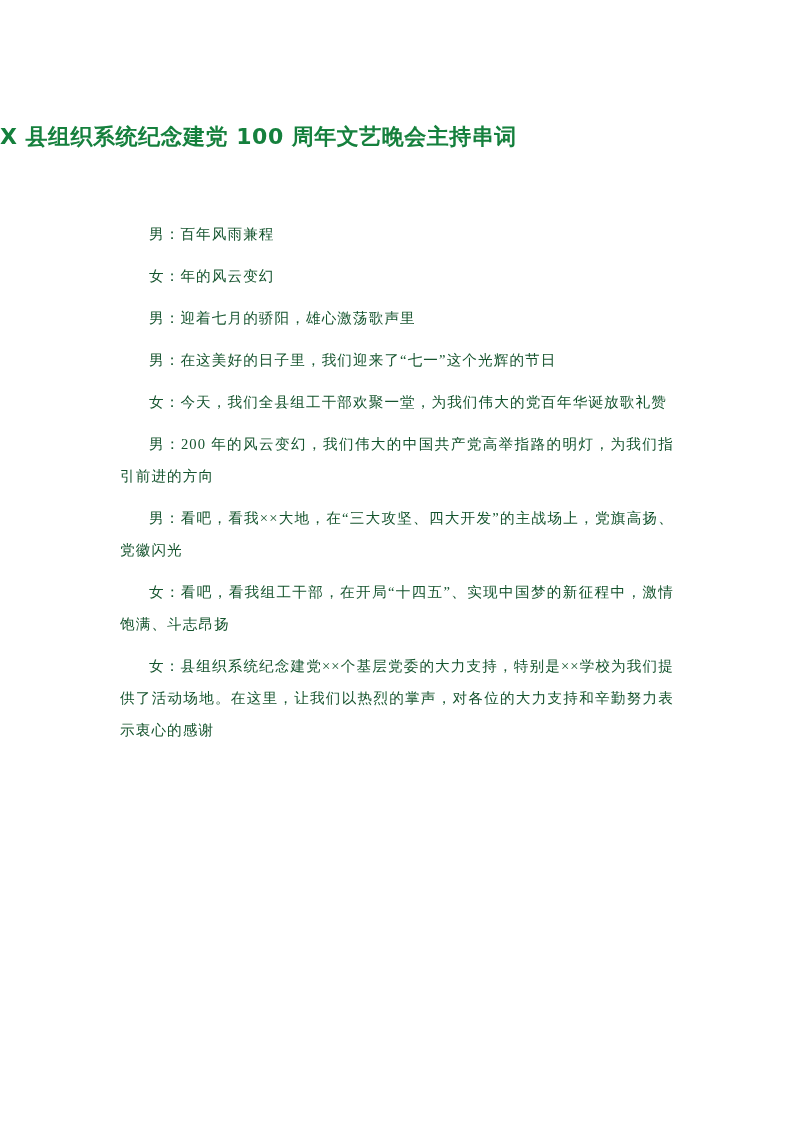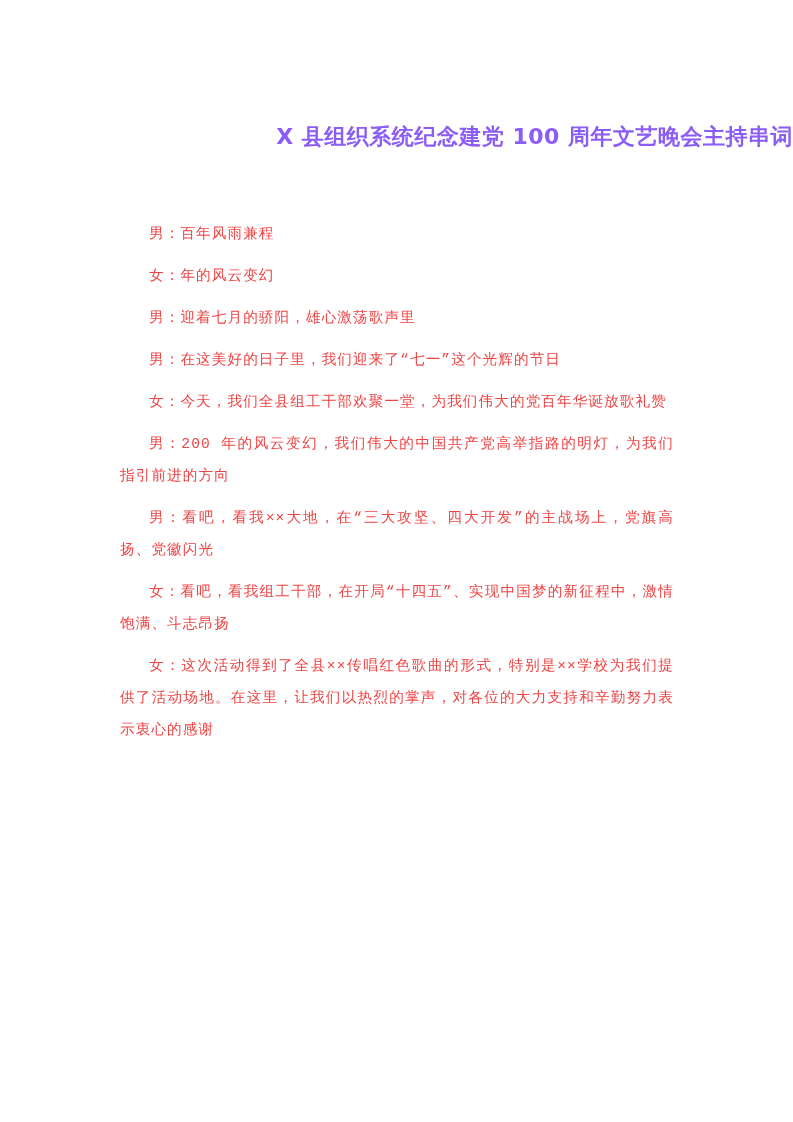--- a/index.html
+++ b/index.html
@@ -1,36 +1,36 @@
 <!DOCTYPE html>
 <html><head>
 <meta charset="utf-8">
 <style>
   html, body { margin: 0; padding: 0; background: #ffffff; }
   body { width: 793px; height: 1122px; position: relative; overflow: hidden; }
   .title {
     position: absolute; left: 0; width: 793px; top: 122px; margin: 0;
-    text-align: right; font-family: "DejaVu Sans", sans-serif;
-    font-weight: bold; font-size: 22px; color: #8b5cf6; letter-spacing: 0.5px;
+    text-align: left; font-family: "DejaVu Sans", sans-serif;
+    font-weight: bold; font-size: 22px; color: #15803d; letter-spacing: 0.5px;
   }
   .body { position: absolute; left: 120px; top: 218px; width: 554px; }
   .para {
-    margin: 0 0 10px 0; font-family: Liberation Mono, monospace;
-    font-size: 14.6px; line-height: 32px; color: #ef4444;
+    margin: 0 0 10px 0; font-family: Liberation Serif, serif;
+    font-size: 14.6px; line-height: 32px; color: #14532d;
     text-indent: 29px; text-align: justify; letter-spacing: 1.1px;
   }
 </style>
 </head>
 <body>
 
 <h1 class="title">X 县组织系统纪念建党 100 周年文艺晚会主持串词</h1>
 
 <div class="body">
   <p class="para">男：百年风雨兼程</p>
   <p class="para">女：年的风云变幻</p>
   <p class="para">男：迎着七月的骄阳，雄心激荡歌声里</p>
   <p class="para">男：在这美好的日子里，我们迎来了“七一”这个光辉的节日</p>
   <p class="para">女：今天，我们全县组工干部欢聚一堂，为我们伟大的党百年华诞放歌礼赞</p>
   <p class="para">男：200 年的风云变幻，我们伟大的中国共产党高举指路的明灯，为我们指引前进的方向</p>
   <p class="para">男：看吧，看我××大地，在“三大攻坚、四大开发”的主战场上，党旗高扬、党徽闪光</p>
   <p class="para">女：看吧，看我组工干部，在开局“十四五”、实现中国梦的新征程中，激情饱满、斗志昂扬</p>
-  <p class="para">女：这次活动得到了全县××传唱红色歌曲的形式，特别是××学校为我们提供了活动场地。在这里，让我们以热烈的掌声，对各位的大力支持和辛勤努力表示衷心的感谢</p>
+  <p class="para">女：县组织系统纪念建党××个基层党委的大力支持，特别是××学校为我们提供了活动场地。在这里，让我们以热烈的掌声，对各位的大力支持和辛勤努力表示衷心的感谢</p>
 </div>
 
 </body></html>

